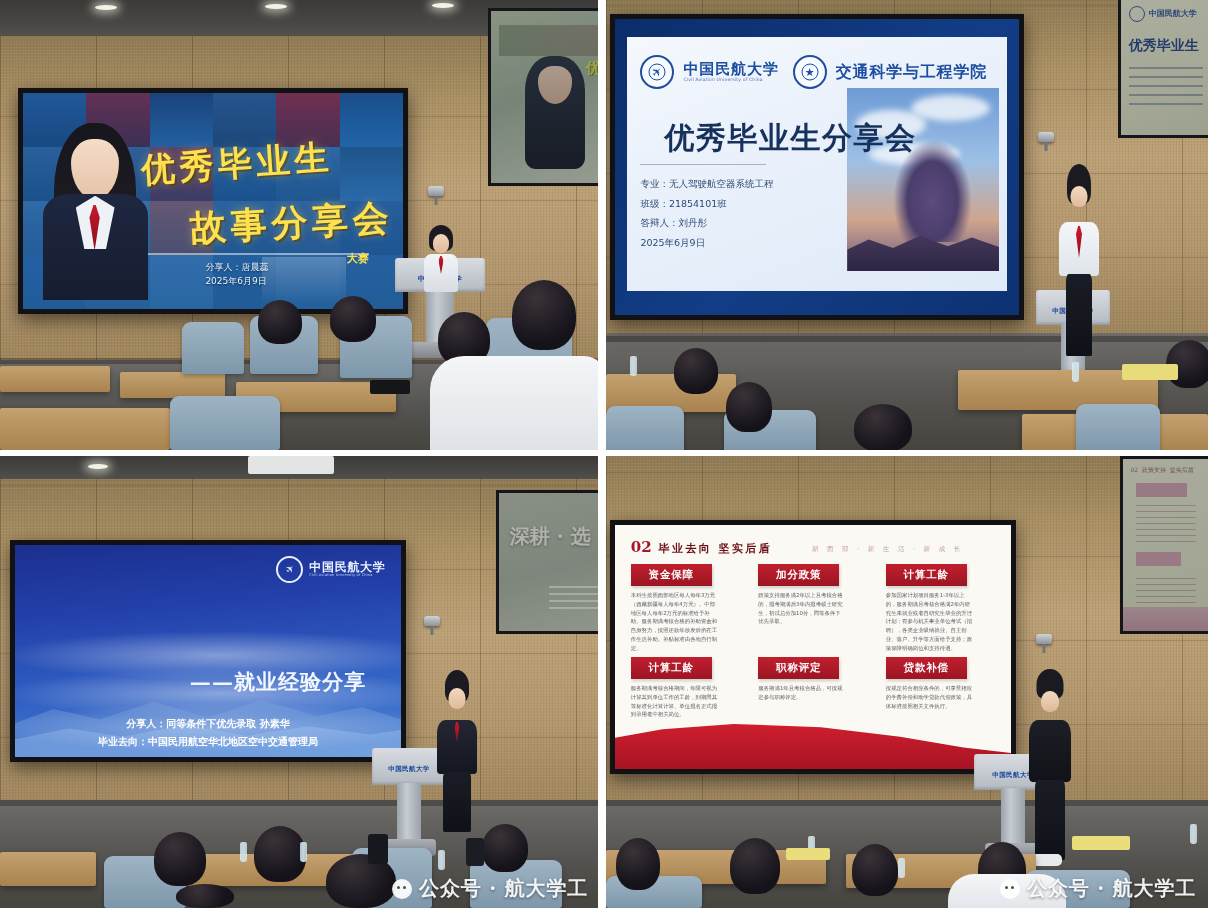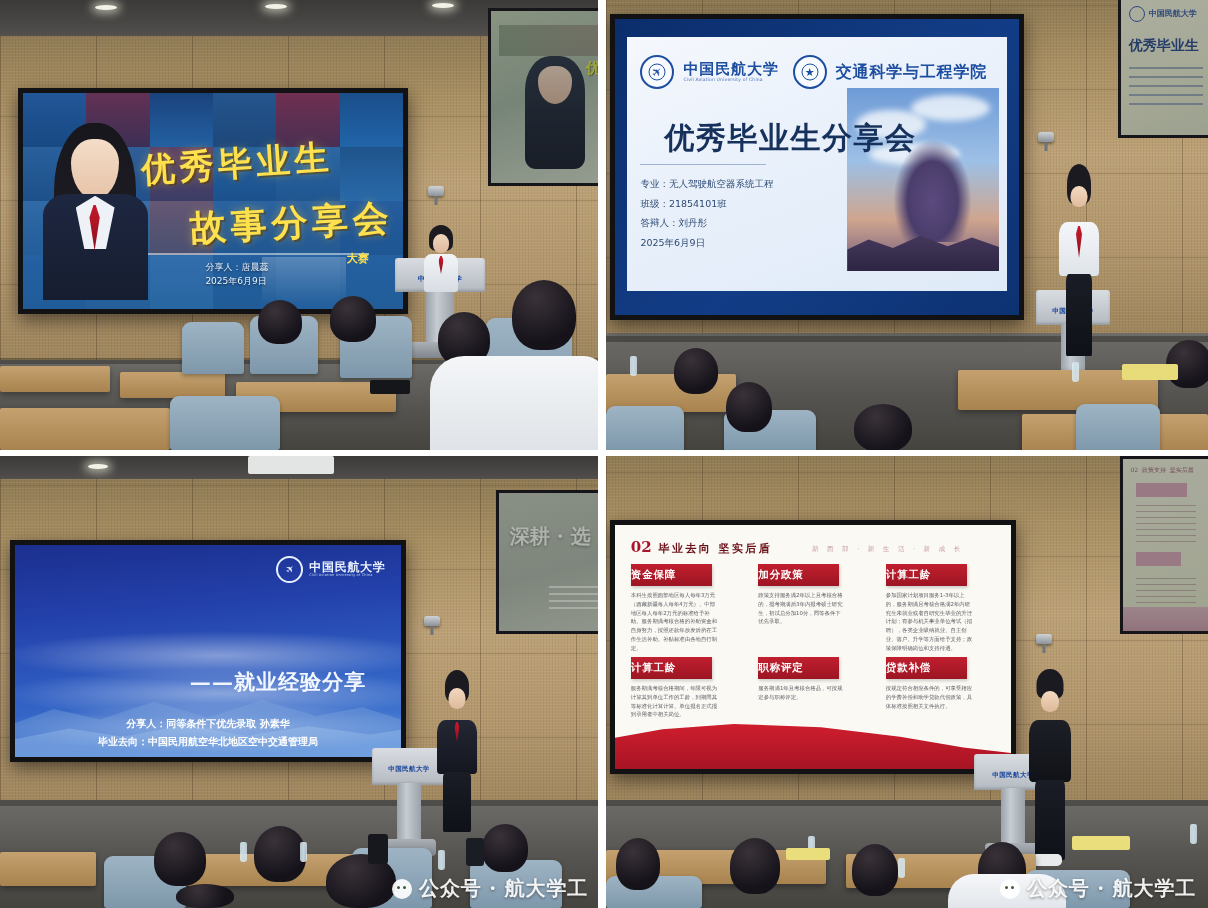--- a/index.html
+++ b/index.html
@@ -125,21 +125,21 @@
   .sl4{position:absolute;inset:0;background:#fbf9f4;}
   .sl4-num{position:absolute;left:4%;top:5.5%;color:#a8152a;font-size:15px;font-weight:700;
     font-family:"DejaVu Serif","Liberation Serif",serif;}
   .sl4-head{position:absolute;left:11%;top:6.5%;color:#6b1119;font-size:11px;font-weight:700;
     letter-spacing:.22em;font-family:"DejaVu Serif","Liberation Serif",serif;}
   .sl4-tag{position:absolute;right:12%;top:8%;color:#c9a0a8;font-size:6.5px;letter-spacing:.5em;}
   .sl4-grid{position:absolute;left:4%;top:16%;width:92%;height:66%;
     display:grid;grid-template-columns:repeat(3,1fr);grid-template-rows:1fr 1fr;
     column-gap:5%;row-gap:3%;}
   .bx{position:relative;}
-  .bx-h{display:block;width:74%;padding:4px 0;color:#fff;
+  .bx-h{display:block;width:74%;padding:4px 0;text-align:center;color:#fff;
     background:linear-gradient(#c11f2e,#9c1523);font-size:10.5px;font-weight:700;
     font-family:"DejaVu Serif","Liberation Serif",serif;letter-spacing:.08em;
     box-shadow:1px 2px 3px rgba(0,0,0,.18);}
   .bx-b{display:block;margin-top:5px;width:80%;color:#5e6066;font-size:5.4px;line-height:1.62;}
   .sl4-wave{position:absolute;left:0;bottom:0;width:100%;height:22%;
     background:linear-gradient(#d6202f,#a71424);
     clip-path:polygon(0 42%,12% 26%,30% 16%,52% 22%,72% 40%,88% 60%,100% 70%,100% 100%,0 100%);}
   .sl4-wave2{position:absolute;left:0;bottom:0;width:100%;height:24%;
     background:linear-gradient(rgba(235,180,70,.75),rgba(200,130,40,.6));
     clip-path:polygon(0 58%,14% 40%,32% 28%,54% 33%,74% 52%,90% 70%,100% 78%,100% 100%,0 100%);}

